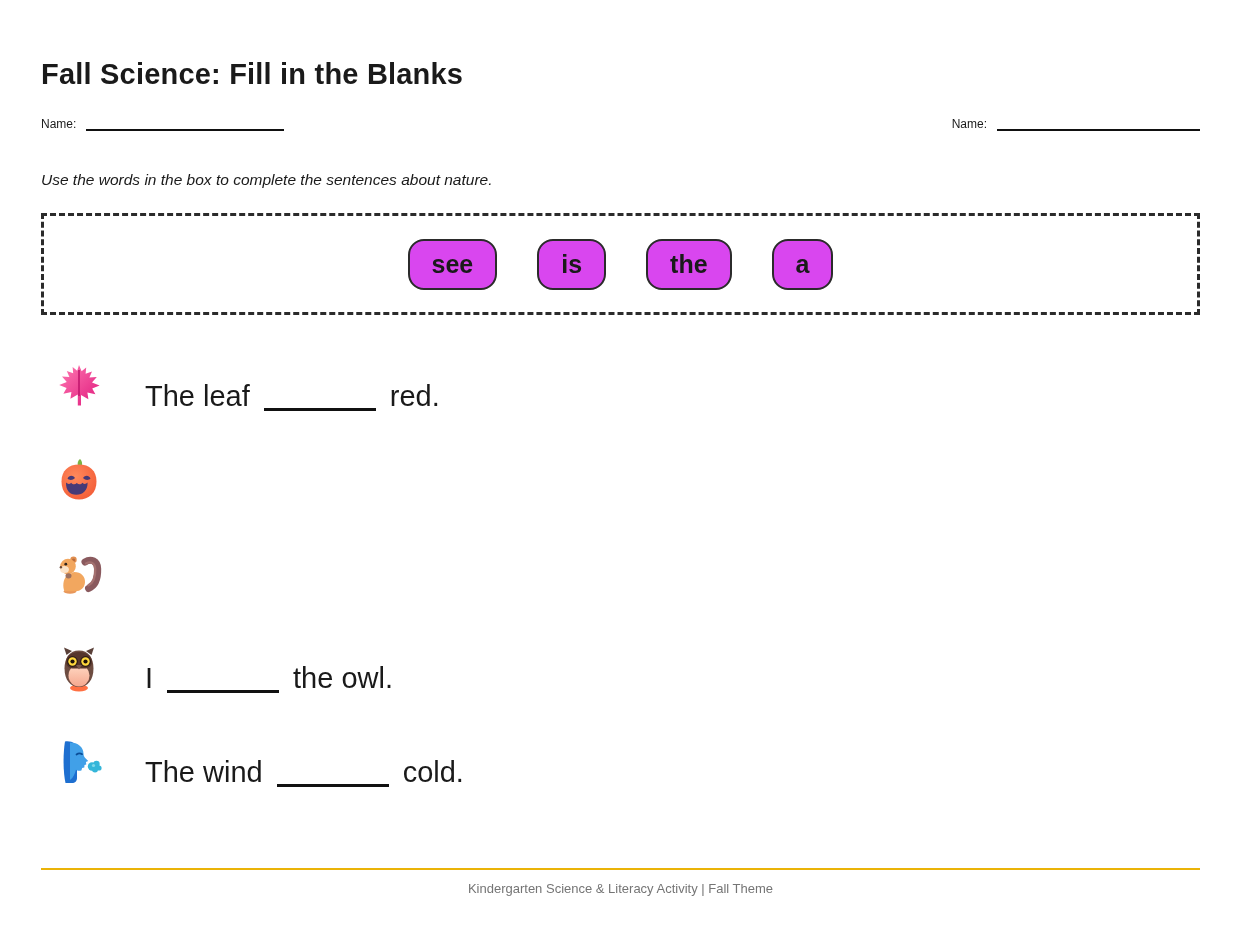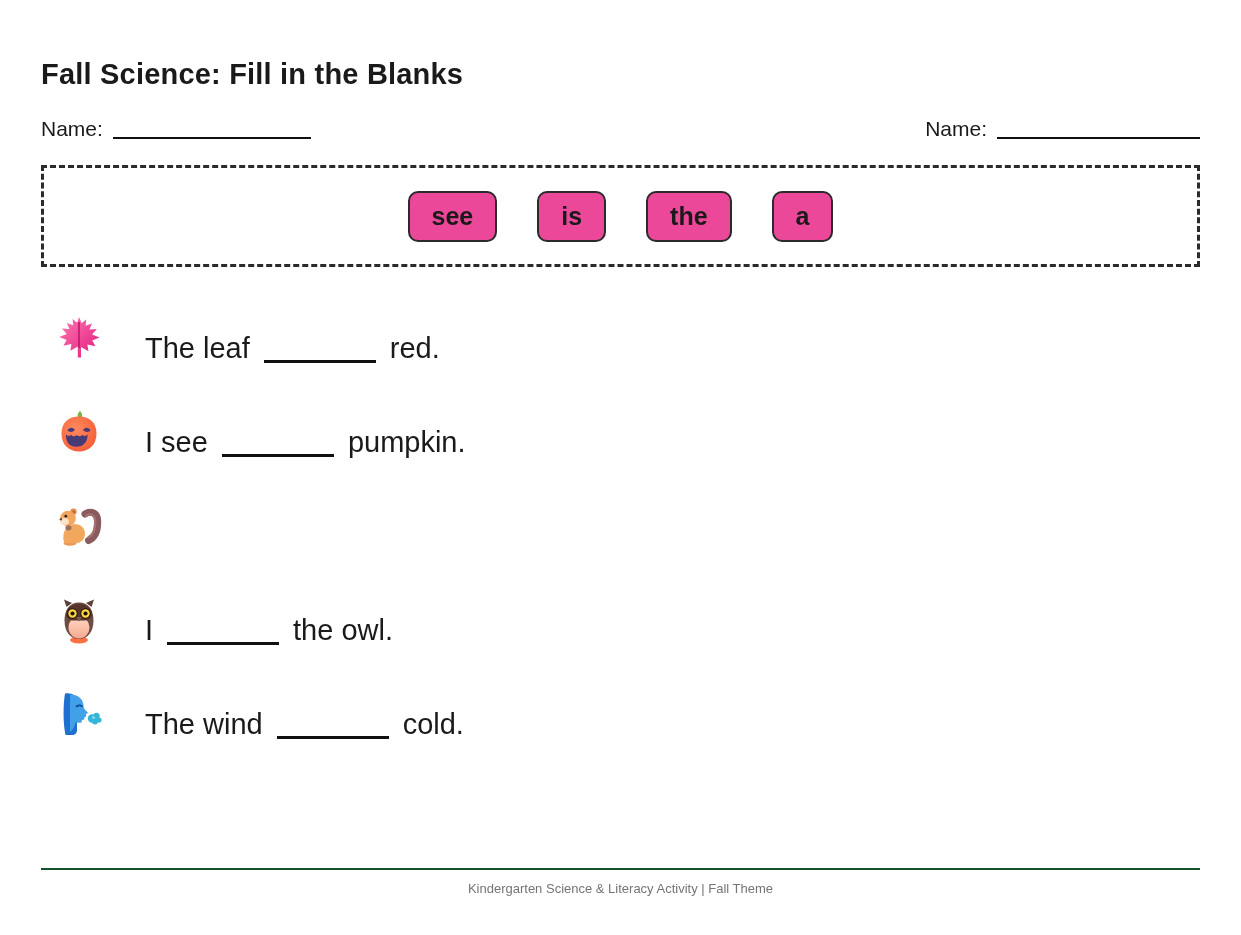--- a/index.html
+++ b/index.html
@@ -21,21 +21,21 @@
     font-weight: bold;
     line-height: 1.15;
     letter-spacing: 0.2px;
   }
 
   .meta-row {
     display: flex;
     justify-content: space-between;
     align-items: baseline;
     margin-top: 26px;
-    font-size: 21px;
+    font-size: 12px;
   }
   .write-line {
     display: inline-block;
     border-bottom: 2.5px solid #111;
     vertical-align: -3px;
     margin-left: 10px;
   }
   .name-line { width: 198px; }
   .date-line { width: 203px; }
 
@@ -49,26 +49,26 @@
     margin-top: 24px;
     height: 102px;
     border: 3px dashed #2b2b2b;
     display: flex;
     align-items: center;
     justify-content: center;
     gap: 40px;
   }
   .word-chip {
     border: 2px solid #2b2b2b;
-    border-radius: 10px;
+    border-radius: 16px;
     padding: 10px 22px;
     font-size: 25px;
     font-weight: bold;
     line-height: 1.1;
-    background: #ec4899;
+    background: #d946ef;
   }
 
   .sentences { margin-top: 48px; }
   .sentence-row {
     display: flex;
     align-items: flex-end;
     height: 48px;
     margin-bottom: 46px;
   }
   .sentence-icon { width: 48px; height: 48px; margin-left: 14px; flex: none; }
@@ -86,21 +86,21 @@
     border-bottom: 3px solid #111;
     vertical-align: -5px;
     margin: 0 14px;
   }
 
   .footer {
     position: absolute;
     left: 41px;
     right: 41px;
     top: 868px;
-    border-top: 2px solid #14532d;
+    border-top: 2px solid #eab308;
     text-align: center;
   }
   .footer-text {
     display: inline-block;
     margin-top: 11px;
     font-size: 13px;
     color: #757575;
   }
 </style>
 </head>
@@ -113,20 +113,21 @@
 
     <div class="meta-row">
       <div>
         <span>Name:</span><span class="write-line name-line"></span>
       </div>
       <div>
         <span>Name:</span><span class="write-line date-line"></span>
       </div>
     </div>
 
+    <div class="instructions">Use the words in the box to complete the sentences about nature.</div>
 
     <div class="word-bank">
       <span class="word-chip">see</span>
       <span class="word-chip">is</span>
       <span class="word-chip">the</span>
       <span class="word-chip">a</span>
     </div>
 
     <div class="sentences">
 
@@ -155,21 +156,20 @@
                   <stop offset="1" stop-color="#f0512e"></stop>
               </radialGradient>
             </defs>
             <path d="M23 9c-1-3 0-5.5 2-7 1.8 1.6 2.6 4.2 1.8 7z" fill="#7cb342"></path>
             <path d="M24 7.5c10.5 0 17.5 6 17.5 17 0 11.5-7.5 18-17.5 18S6.5 36 6.5 24.5c0-11 7-17 17.5-17z" fill="url(#g-pump)"></path>
             <path d="M12.5 21.5c1.6-3.6 5.4-3.8 7.5-.5-2.3 2.4-5.6 2.6-7.5.5z" fill="#463a77"></path>
             <path d="M28 21c2.1-3.3 5.9-3.1 7.5.5-1.9 2.1-5.2 1.9-7.5-.5z" fill="#463a77"></path>
             <path d="M11 25.5c1.8 1.8 3.6 1.8 5.2.2 1.6 2 3.9 2 5.6.2 1.7 1.8 4 1.8 5.6-.2 1.6 1.6 3.4 1.6 5.2-.2.2 7.6-4.6 12.3-11.3 12.3S10.8 33.1 11 25.5z" fill="#463a77"></path>
           </svg>
         </span>
-        <div class="sentence-text"><span>I see</span><span class="blank"></span><span>pumpkin.</span></div>
       </div>
 
       <div class="sentence-row">
         <span class="sentence-icon">
           <svg viewBox="0 0 48 48" aria-hidden="true">
             <path d="M30 11c6-4 12.5-1 12.7 6.8.2 8-1.5 16.5-9.2 19.7" fill="none" stroke="#8a5a5e" stroke-width="7" stroke-linecap="round"></path>
             <path d="M31 12.5c4.5-2.5 9-.5 9.2 5.5.2 6.5-1.2 13.5-6.8 16.3" fill="none" stroke="#a3706f" stroke-width="2.4" stroke-linecap="round"></path>
             <ellipse cx="15" cy="40.5" rx="6.5" ry="2.2" fill="#e8975a"></ellipse>
             <path d="M19 21c7.5 0 11.5 5 11 10.5-.4 5-4 8.8-10 8.8H9.5C7.6 36 7.8 28.5 12 24.5z" fill="#f2a75f"></path>
             <circle cx="18.5" cy="8.8" r="3.2" fill="#e08e4f"></circle>

